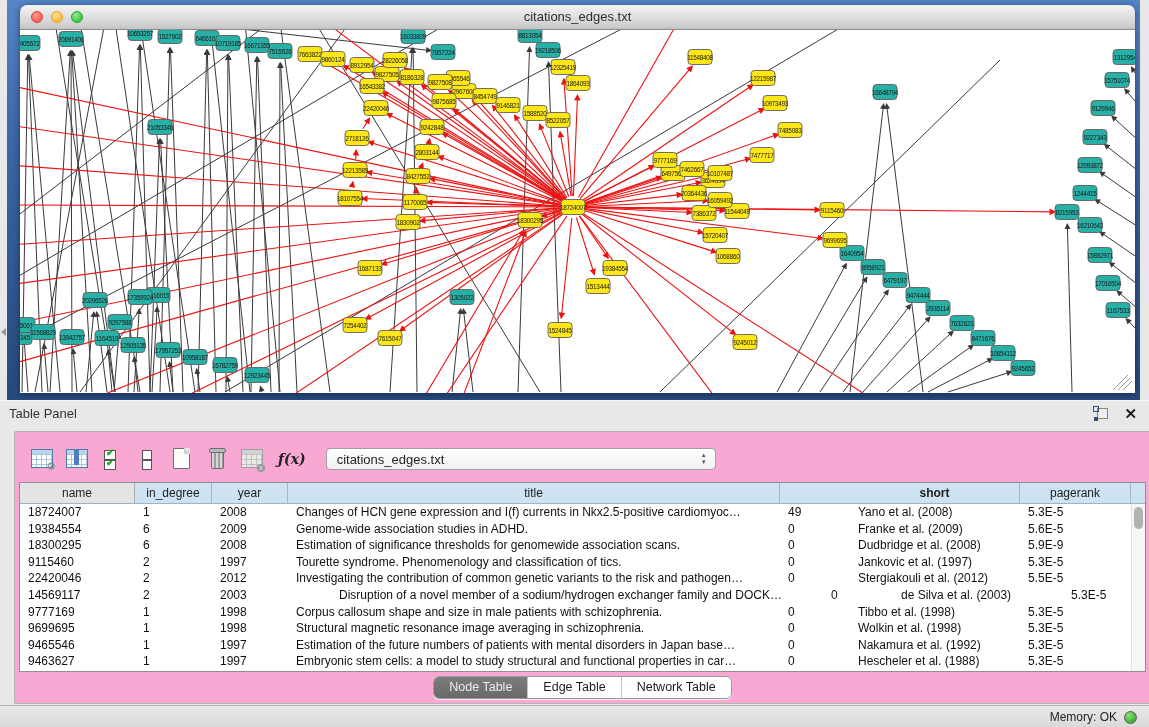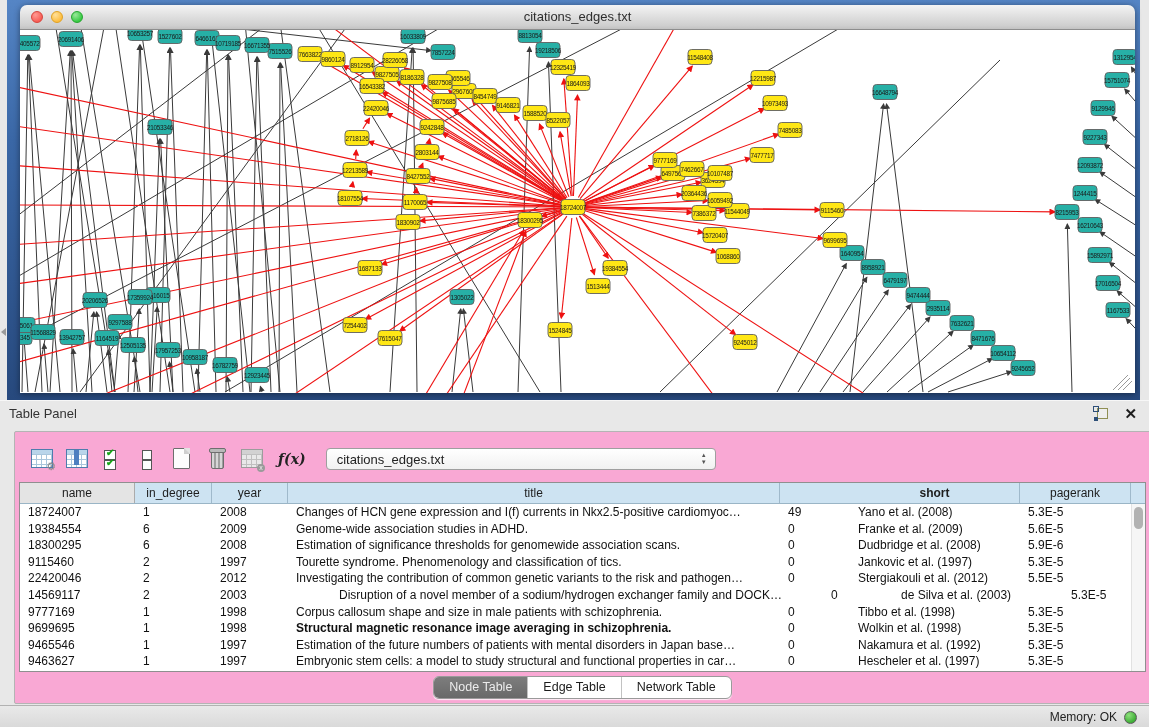--- a/index.html
+++ b/index.html
@@ -771,21 +771,21 @@
             <div class="td" style="width: 170px;">Franke et al. (2009)</div>
             <div class="td" style="width: 111px;">5.6E-5</div>
           </div>
           <div class="tr">
             <div class="td" style="width: 115px;">18300295</div>
             <div class="td" style="width: 77px;">6</div>
             <div class="td" style="width: 76px;">2008</div>
             <div class="td" style="width: 492px;">Estimation of significance thresholds for genomewide association scans.</div>
             <div class="td" style="width: 70px;">0</div>
             <div class="td" style="width: 170px;">Dudbridge et al. (2008)</div>
-            <div class="td" style="width: 111px;">5.9E-6</div>
+            <div class="td" style="width: 111px;">5.9E-9</div>
           </div>
           <div class="tr">
             <div class="td" style="width: 115px;">9115460</div>
             <div class="td" style="width: 77px;">2</div>
             <div class="td" style="width: 76px;">1997</div>
             <div class="td" style="width: 492px;">Tourette syndrome. Phenomenology and classification of tics.</div>
             <div class="td" style="width: 70px;">0</div>
             <div class="td" style="width: 170px;">Jankovic et al. (1997)</div>
             <div class="td" style="width: 111px;">5.3E-5</div>
           </div>
@@ -813,41 +813,41 @@
             <div class="td" style="width: 76px;">1998</div>
             <div class="td" style="width: 492px;">Corpus callosum shape and size in male patients with schizophrenia.</div>
             <div class="td" style="width: 70px;">0</div>
             <div class="td" style="width: 170px;">Tibbo et al. (1998)</div>
             <div class="td" style="width: 111px;">5.3E-5</div>
           </div>
           <div class="tr">
             <div class="td" style="width: 115px;">9699695</div>
             <div class="td" style="width: 77px;">1</div>
             <div class="td" style="width: 76px;">1998</div>
-            <div class="td" style="width: 492px; font-weight: bold;">Structural magnetic resonance image averaging in schizophrenia.</div>
+            <div class="td" style="width: 492px;">Structural magnetic resonance image averaging in schizophrenia.</div>
             <div class="td" style="width: 70px;">0</div>
             <div class="td" style="width: 170px;">Wolkin et al. (1998)</div>
             <div class="td" style="width: 111px;">5.3E-5</div>
           </div>
           <div class="tr">
             <div class="td" style="width: 115px;">9465546</div>
             <div class="td" style="width: 77px;">1</div>
             <div class="td" style="width: 76px;">1997</div>
             <div class="td" style="width: 492px;">Estimation of the future numbers of patients with mental disorders in Japan base…</div>
             <div class="td" style="width: 70px;">0</div>
             <div class="td" style="width: 170px;">Nakamura et al. (1992)</div>
             <div class="td" style="width: 111px;">5.3E-5</div>
           </div>
           <div class="tr">
             <div class="td" style="width: 115px;">9463627</div>
             <div class="td" style="width: 77px;">1</div>
             <div class="td" style="width: 76px;">1997</div>
             <div class="td" style="width: 492px;">Embryonic stem cells: a model to study structural and functional properties in car…</div>
             <div class="td" style="width: 70px;">0</div>
-            <div class="td" style="width: 170px;">Hescheler et al. (1997)</div>
+            <div class="td" style="width: 170px;">Hescheler et al. (1988)</div>
             <div class="td" style="width: 111px;">5.3E-5</div>
           </div>
         </div>
       <div class="vscroll">
         <div class="vthumb"></div>
       </div>
     </div>
 
     <div class="tabs-bar">
       <div class="segmented" id="tabs">

